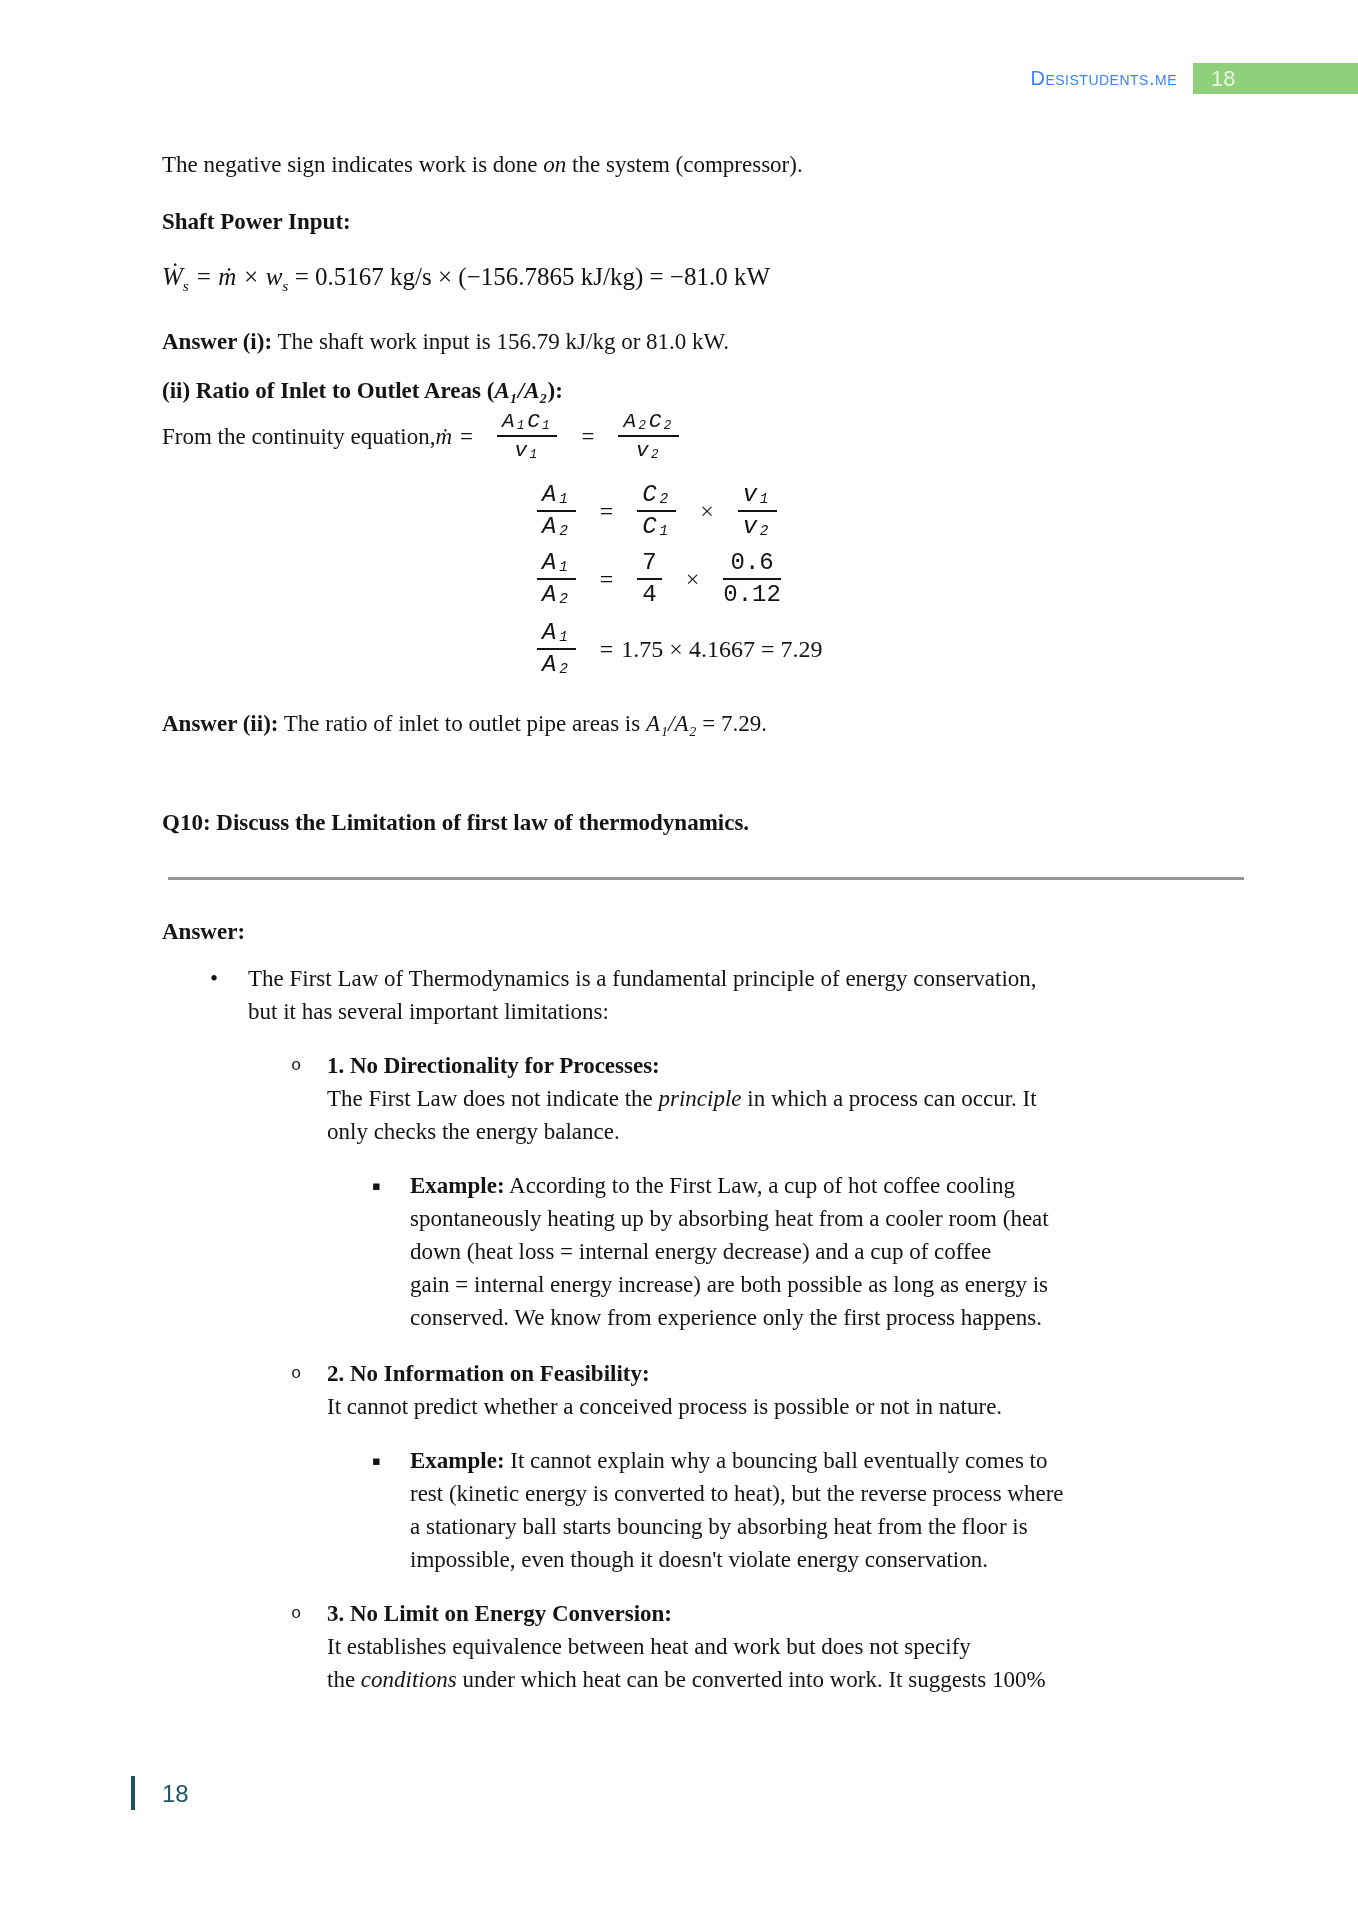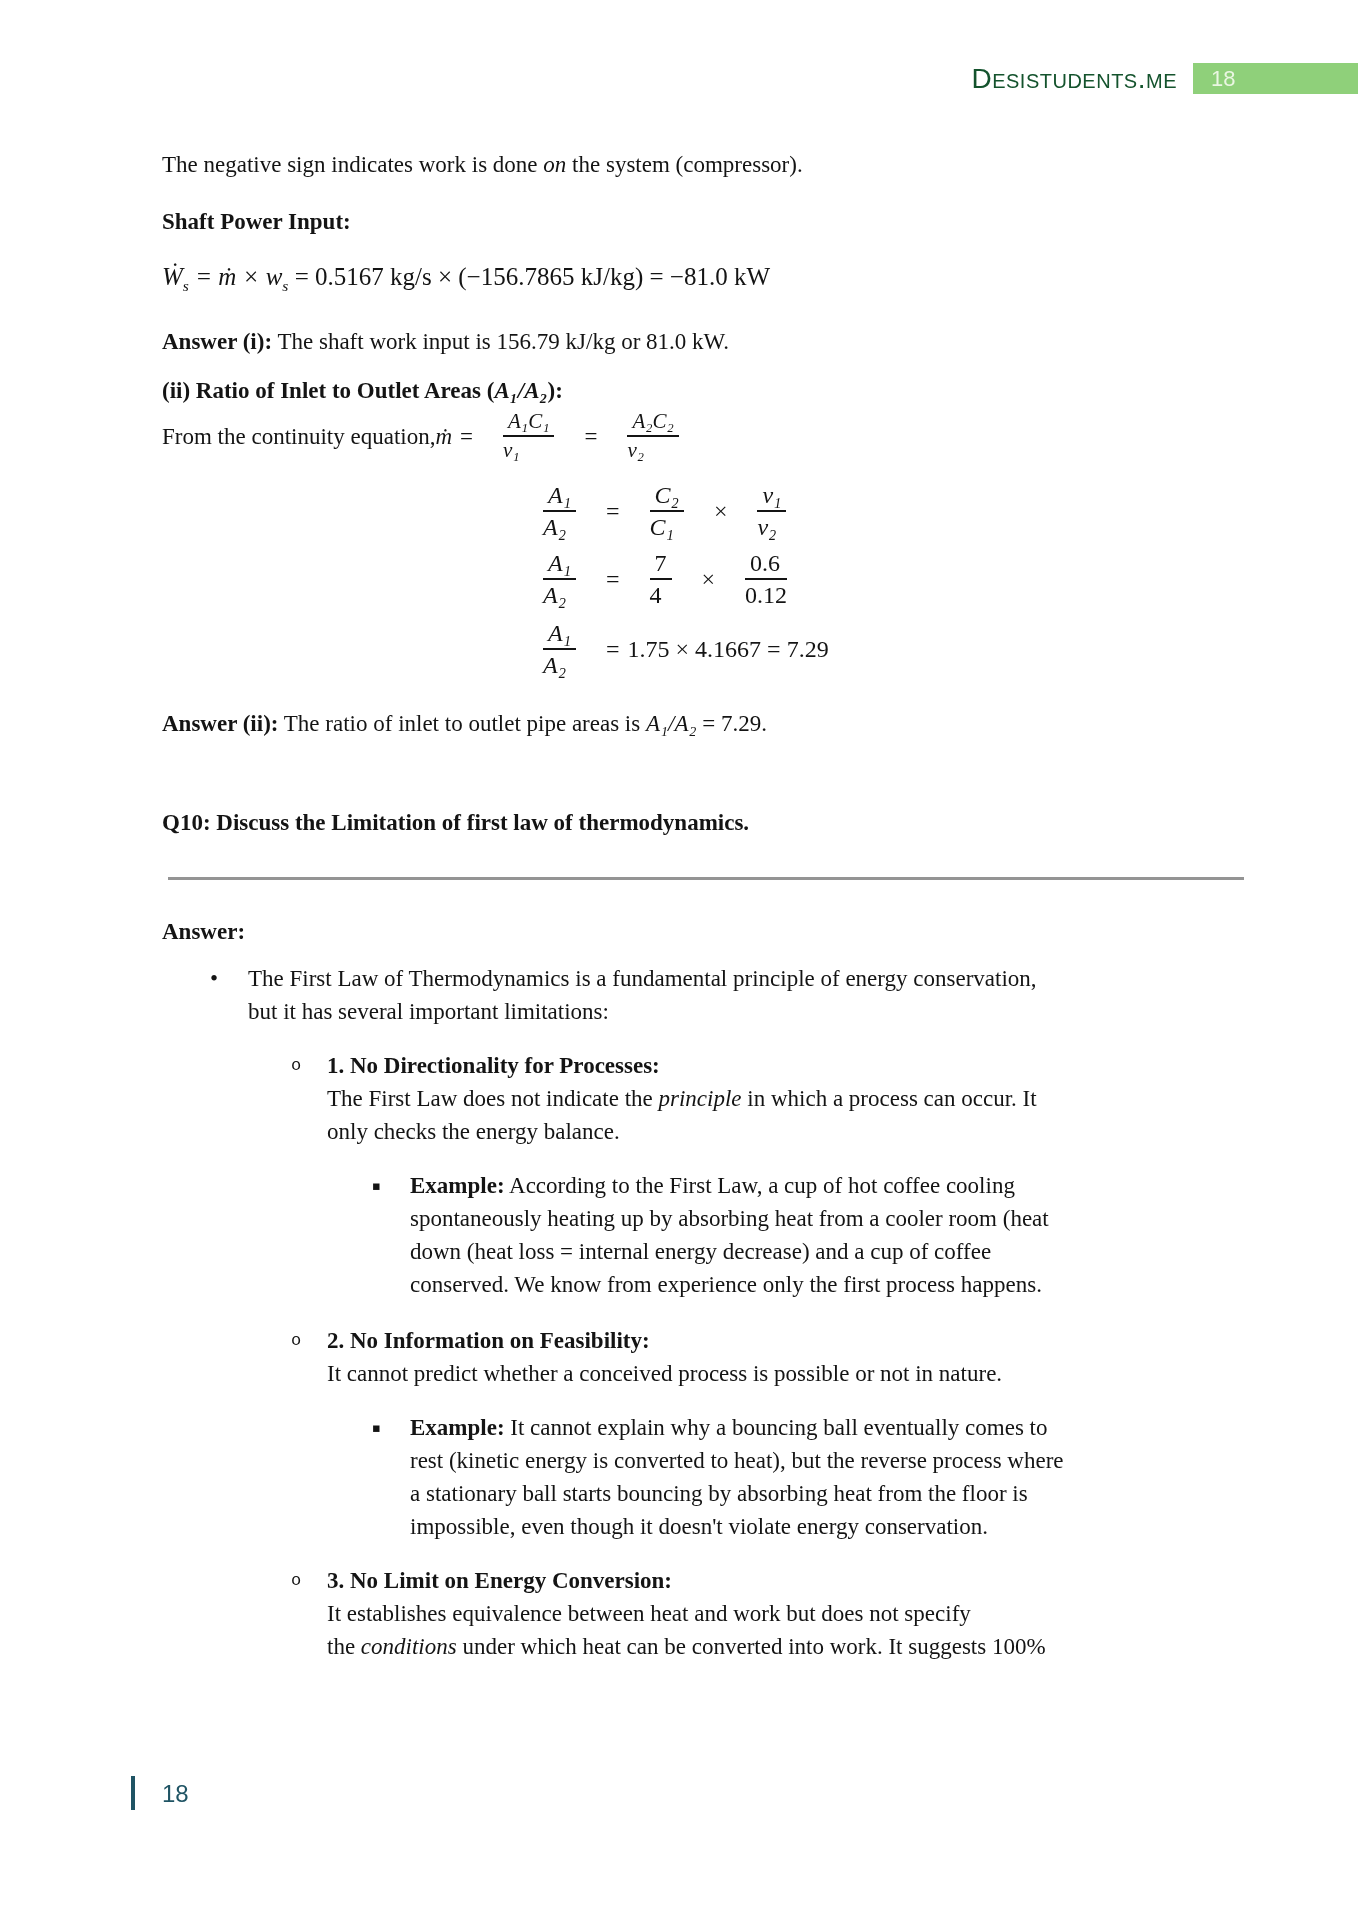--- a/index.html
+++ b/index.html
@@ -10,42 +10,42 @@
     font-size:23px; line-height:33px;
   }
   .bold { font-weight:bold; }
   .it { font-style:italic; }
 
   
   .page-header { position:absolute; top:62px; right:0; display:flex; align-items:center; }
   .site-name {
     font-family:"Liberation Sans","DejaVu Sans",sans-serif;
     font-variant:small-caps; letter-spacing:0.5px;
-    color:#14532d; font-size:28px; margin-right:16px;
+    color:#3b82f6; font-size:20px; margin-right:16px;
   }
   .page-badge {
     width:165px; height:31px; box-sizing:border-box;
     background:#8FD07A; color:#EAF6E2;
     font-family:"Liberation Sans","DejaVu Sans",sans-serif;
     font-size:22px; line-height:31px; padding-left:18px;
   }
 
   
   .content { padding:148px 100px 0 162px; }
   .para { margin:0; }
 
   
   .formula-line {
     width:778px; text-align:left; font-size:25px; line-height:46px;
     margin:16px 0 0 0; white-space:nowrap;
   }
   sub { font-size:0.62em; }
 
   
-  .frac { display:inline-block; vertical-align:middle; text-align:left; margin:0 22px; line-height:28px; }
+  .frac { display:inline-block; vertical-align:middle; text-align:center; margin:0 16px; line-height:28px;font-family:Liberation Mono, monospace; }
   .frac .num { display:block; padding:0 5px 1px; border-bottom:2px solid #141414; }
   .frac .den { display:block; padding-top:1px; }
   .frac.small { font-size:21px; line-height:25px; }
 
   .heading-block { margin-top:24px; }
   .answer-i { margin-top:16px; }
   .ratio-heading { margin-top:16px; }
   .continuity { margin-top:0; display:flex; align-items:center; height:58px; }
   .continuity .op { margin:0 8px; }
 
@@ -181,20 +181,21 @@
       <div>only checks the energy balance.</div>
     </div>
   </div>
 
   <div class="li li-3">
     <span class="marker">▪</span>
     <div class="li-body">
       <div><span class="bold">Example:</span><span> According to the First Law, a cup of hot coffee cooling</span></div>
       <div>spontaneously heating up by absorbing heat from a cooler room (heat</div>
       <div>down (heat loss = internal energy decrease) and a cup of coffee</div>
+      <div>gain = internal energy increase) are both possible as long as energy is</div>
       <div>conserved. We know from experience only the first process happens.</div>
     </div>
   </div>
 
   <div class="li li-2 li2-gap">
     <span class="marker">o</span>
     <div class="li-body">
       <div class="bold">2. No Information on Feasibility:</div>
       <div>It cannot predict whether a conceived process is possible or not in nature.</div>
     </div>

